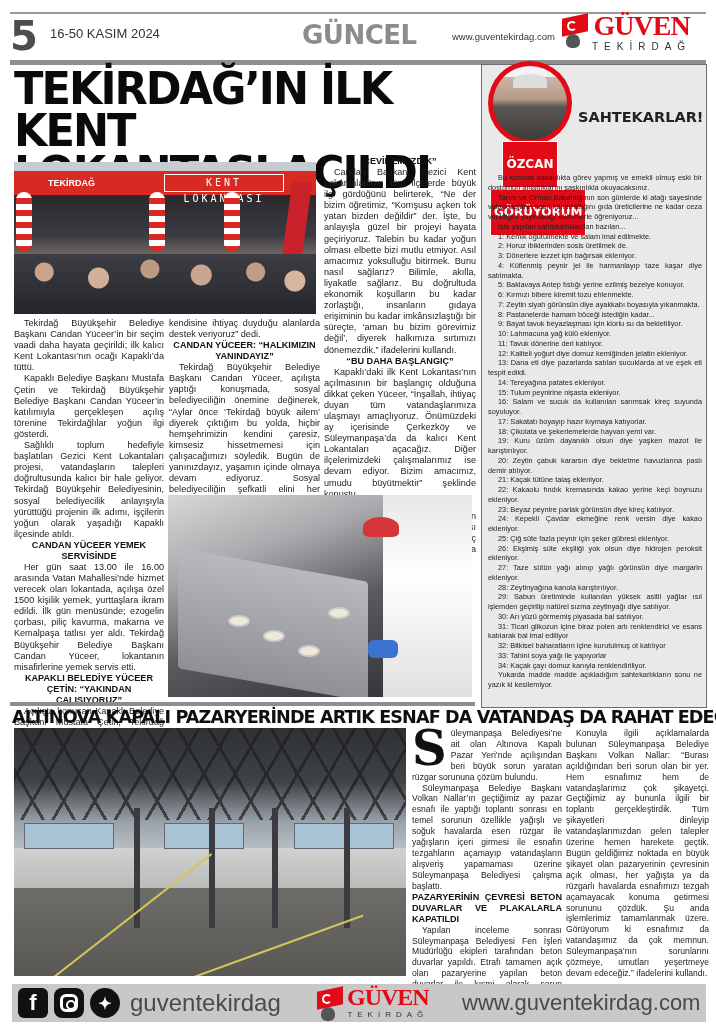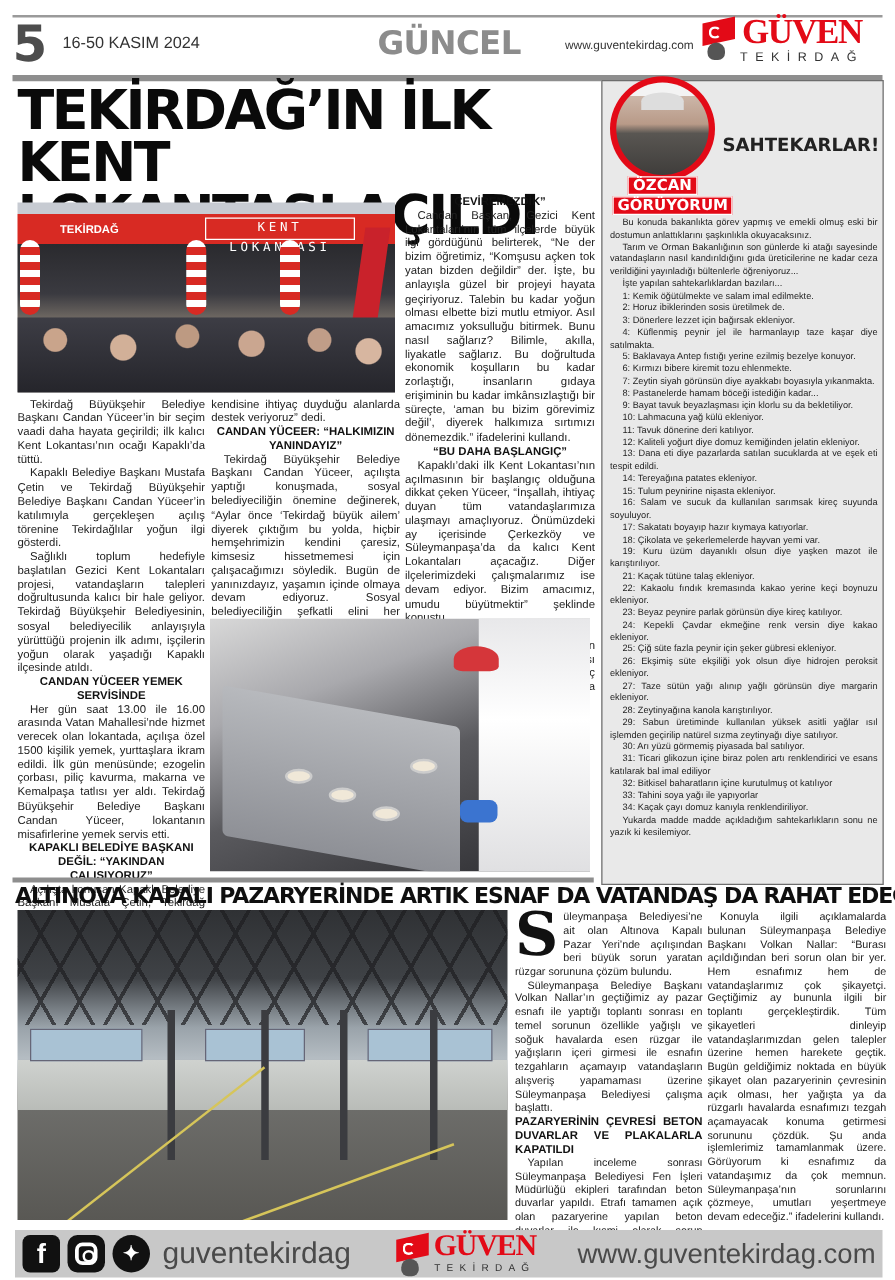--- a/index.html
+++ b/index.html
@@ -58,21 +58,21 @@
   .colB { left: 169px; top: 318px; width: 151px; }
   .colC { left: 324px; top: 156px; width: 152px; }
 
   
   .column-box { position: absolute; left: 481px; top: 64px; width: 226px; height: 644px; background: #e9e9e9; border: 1px solid #6d6d6d; }
   .author-photo { position: absolute; left: 4px; top: -10px; width: 88px; height: 96px; }
   .author-photo .ring { position:absolute; left:2px; top:6px; width:84px; height:84px; border-radius:50%; background:#e30a17; }
   .author-photo .inner { position:absolute; left:7px; top:11px; width:74px; height:74px; border-radius:50%; background: linear-gradient(180deg,#f3f3f3 0%, #f3f3f3 15%, #ccb6a8 15%, #b89a88 45%, #595652 55%, #3f3d3b 100%); overflow:hidden; }
   .author-photo .hair { position:absolute; left:20px; top:8px; width:34px; height:14px; border-radius:50% 50% 0 0; background:#ddd; }
   .author-name { position: absolute; left: 8px; top: 76px; width: 80px; text-align: center; font-family: "DejaVu Sans", sans-serif; font-weight: 900; font-size: 12px; line-height: 13px; }
-  .author-name span { display: inline-block; background: #e30a17; color: #fff; padding: 0 3px; border: 1px solid #fff; margin-bottom: 1px; }
+  .author-name span { display: inline-block; background: #e30a17; color: #fff; padding: 16px 3px; border: 1px solid #fff; margin-bottom: 1px; }
   .column-title { position: absolute; left: 96px; top: 44px; font-family: "DejaVu Sans", sans-serif; font-weight: 900; font-size: 14.5px; color: #222; }
   .column-body { position: absolute; left: 6px; top: 108px; width: 214px; font-size: 7.35px; line-height: 9.75px; text-align: justify; color: #1e1e1e; }
   .column-body p { text-indent: 10px; }
   .column-body li { list-style: none; text-indent: 10px; }
 
   
   .rule2 { position: absolute; left: 10px; top: 702px; width: 465px; height: 4px; background: #8e8e8e; }
   .headline2 { position: absolute; left: 12px; top: 707px; width: 700px; font-family: "DejaVu Sans", sans-serif; font-weight: 900; font-size: 17.6px; line-height: 20px; color: #0f0f0f; letter-spacing: -0.9px; white-space: nowrap; }
   .colD { left: 412px; top: 728px; width: 150px; font-size: 8.6px; line-height: 10.9px; }
   .colE { left: 566px; top: 728px; width: 143px; font-size: 8.6px; line-height: 10.9px; }
@@ -128,21 +128,21 @@
   <div class="banner"></div>
   <div class="crowd"></div>
 </div>
 
 <div class="col-text colA">
   <p>Tekirdağ Büyükşehir Belediye Başkanı Candan Yüceer’in bir seçim vaadi daha hayata geçirildi; ilk kalıcı Kent Lokantası’nın ocağı Kapaklı’da tüttü.</p>
   <p>Kapaklı Belediye Başkanı Mustafa Çetin ve Tekirdağ Büyükşehir Belediye Başkanı Candan Yüceer’in katılımıyla gerçekleşen açılış törenine Tekirdağlılar yoğun ilgi gösterdi.</p>
   <p>Sağlıklı toplum hedefiyle başlatılan Gezici Kent Lokantaları projesi, vatandaşların talepleri doğrultusunda kalıcı bir hale geliyor. Tekirdağ Büyükşehir Belediyesinin, sosyal belediyecilik anlayışıyla yürüttüğü projenin ilk adımı, işçilerin yoğun olarak yaşadığı Kapaklı ilçesinde atıldı.</p>
   <h4>CANDAN YÜCEER YEMEK SERVİSİNDE</h4>
   <p>Her gün saat 13.00 ile 16.00 arasında Vatan Mahallesi’nde hizmet verecek olan lokantada, açılışa özel 1500 kişilik yemek, yurttaşlara ikram edildi. İlk gün menüsünde; ezogelin çorbası, piliç kavurma, makarna ve Kemalpaşa tatlısı yer aldı. Tekirdağ Büyükşehir Belediye Başkanı Candan Yüceer, lokantanın misafirlerine yemek servis etti.</p>
-  <h4>KAPAKLI BELEDİYE BAŞKANI DEĞİL: “YAKINDAN ÇALIŞIYORUZ”</h4>
+  <h4>KAPAKLI BELEDİYE YÜCEER ÇETİN: “YAKINDAN ÇALIŞIYORUZ”</h4>
   <p>Açılışta konuşan Kapaklı Belediye Başkanı Mustafa Çetin, Tekirdağ Büyükşehir Belediye Başkanı Candan Yüceer ile ilçelerinin sorunlarına çözüm bulmak için birlikte çalıştıklarını belirtti. Çetin, “Kapaklı’nın sorunlarını artık kendisi de çok iyi biliyor ve çözüm üretme noktasında büyük çaba harcıyor. Biz de her zaman</p>
 </div>
 
 <div class="col-text colB">
   <p style="text-indent:0">kendisine ihtiyaç duyduğu alanlarda destek veriyoruz” dedi.</p>
   <h4>CANDAN YÜCEER: “HALKIMIZIN YANINDAYIZ”</h4>
   <p>Tekirdağ Büyükşehir Belediye Başkanı Candan Yüceer, açılışta yaptığı konuşmada, sosyal belediyeciliğin önemine değinerek, “Aylar önce ‘Tekirdağ büyük ailem’ diyerek çıktığım bu yolda, hiçbir hemşehrimizin kendini çaresiz, kimsesiz hissetmemesi için çalışacağımızı söyledik. Bugün de yanınızdayız, yaşamın içinde olmaya devam ediyoruz. Sosyal belediyeciliğin şefkatli elini her vatandaşımız omuzunda hissedecek” açıklamasında bulundu.</p>
   <h4>“İŞİMİZ DEĞİL, DİYEREK HALKA SIRT</h4>
 </div>
 
@@ -195,20 +195,21 @@
         <li>10: Lahmacuna yağ külü ekleniyor.</li>
         <li>11: Tavuk dönerine deri katılıyor.</li>
         <li>12: Kaliteli yoğurt diye domuz kemiğinden jelatin ekleniyor.</li>
         <li>13: Dana eti diye pazarlarda satılan sucuklarda at ve eşek eti tespit edildi.</li>
         <li>14: Tereyağına patates ekleniyor.</li>
         <li>15: Tulum peynirine nişasta ekleniyor.</li>
         <li>16: Salam ve sucuk da kullanılan sarımsak kireç suyunda soyuluyor.</li>
         <li>17: Sakatatı boyayıp hazır kıymaya katıyorlar.</li>
         <li>18: Çikolata ve şekerlemelerde hayvan yemi var.</li>
         <li>19: Kuru üzüm dayanıklı olsun diye yaşken mazot ile karıştırılıyor.</li>
+        <li>20: Zeytin çabuk kararsın diye bekletme havuzlarına paslı demir atılıyor.</li>
         <li>21: Kaçak tütüne talaş ekleniyor.</li>
         <li>22: Kakaolu fındık kremasında kakao yerine keçi boynuzu ekleniyor.</li>
         <li>23: Beyaz peynire parlak görünsün diye kireç katılıyor.</li>
         <li>24: Kepekli Çavdar ekmeğine renk versin diye kakao ekleniyor.</li>
         <li>25: Çiğ süte fazla peynir için şeker gübresi ekleniyor.</li>
         <li>26: Ekşimiş süte ekşiliği yok olsun diye hidrojen peroksit ekleniyor.</li>
         <li>27: Taze sütün yağı alınıp yağlı görünsün diye margarin ekleniyor.</li>
         <li>28: Zeytinyağına kanola karıştırılıyor.</li>
         <li>29: Sabun üretiminde kullanılan yüksek asitli yağlar ısıl işlemden geçirilip natürel sızma zeytinyağı diye satılıyor.</li>
         <li>30: Arı yüzü görmemiş piyasada bal satılıyor.</li>

